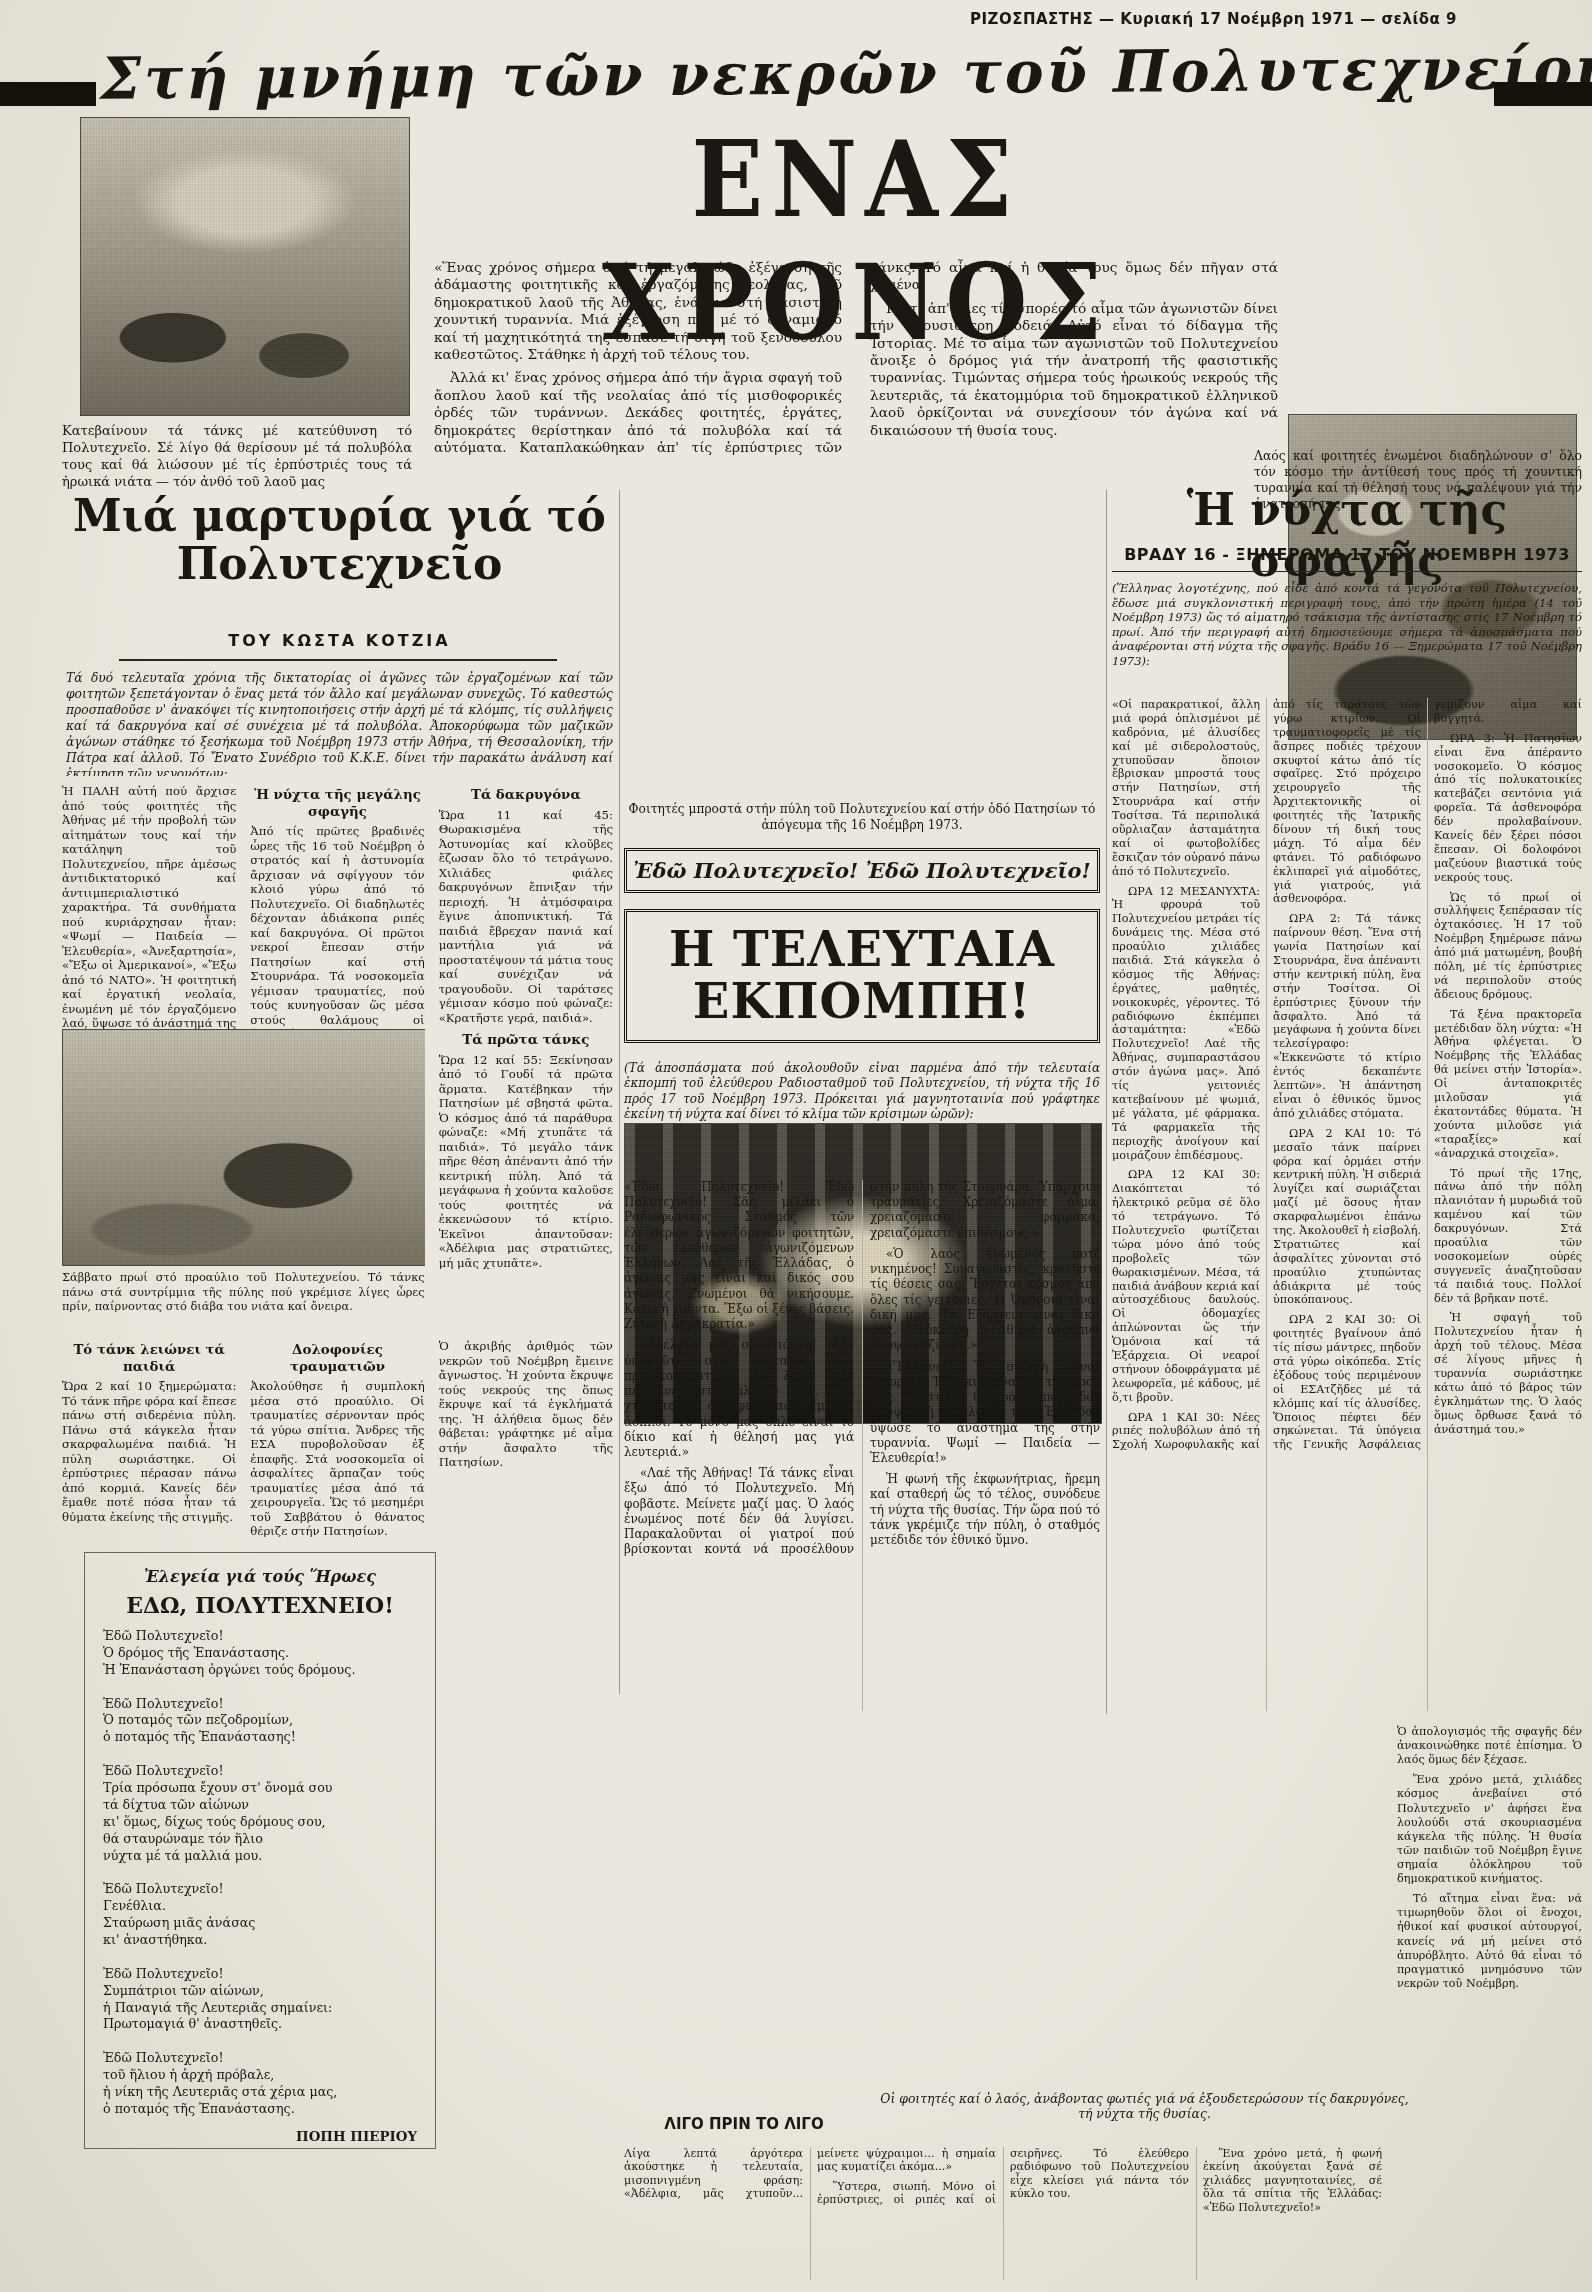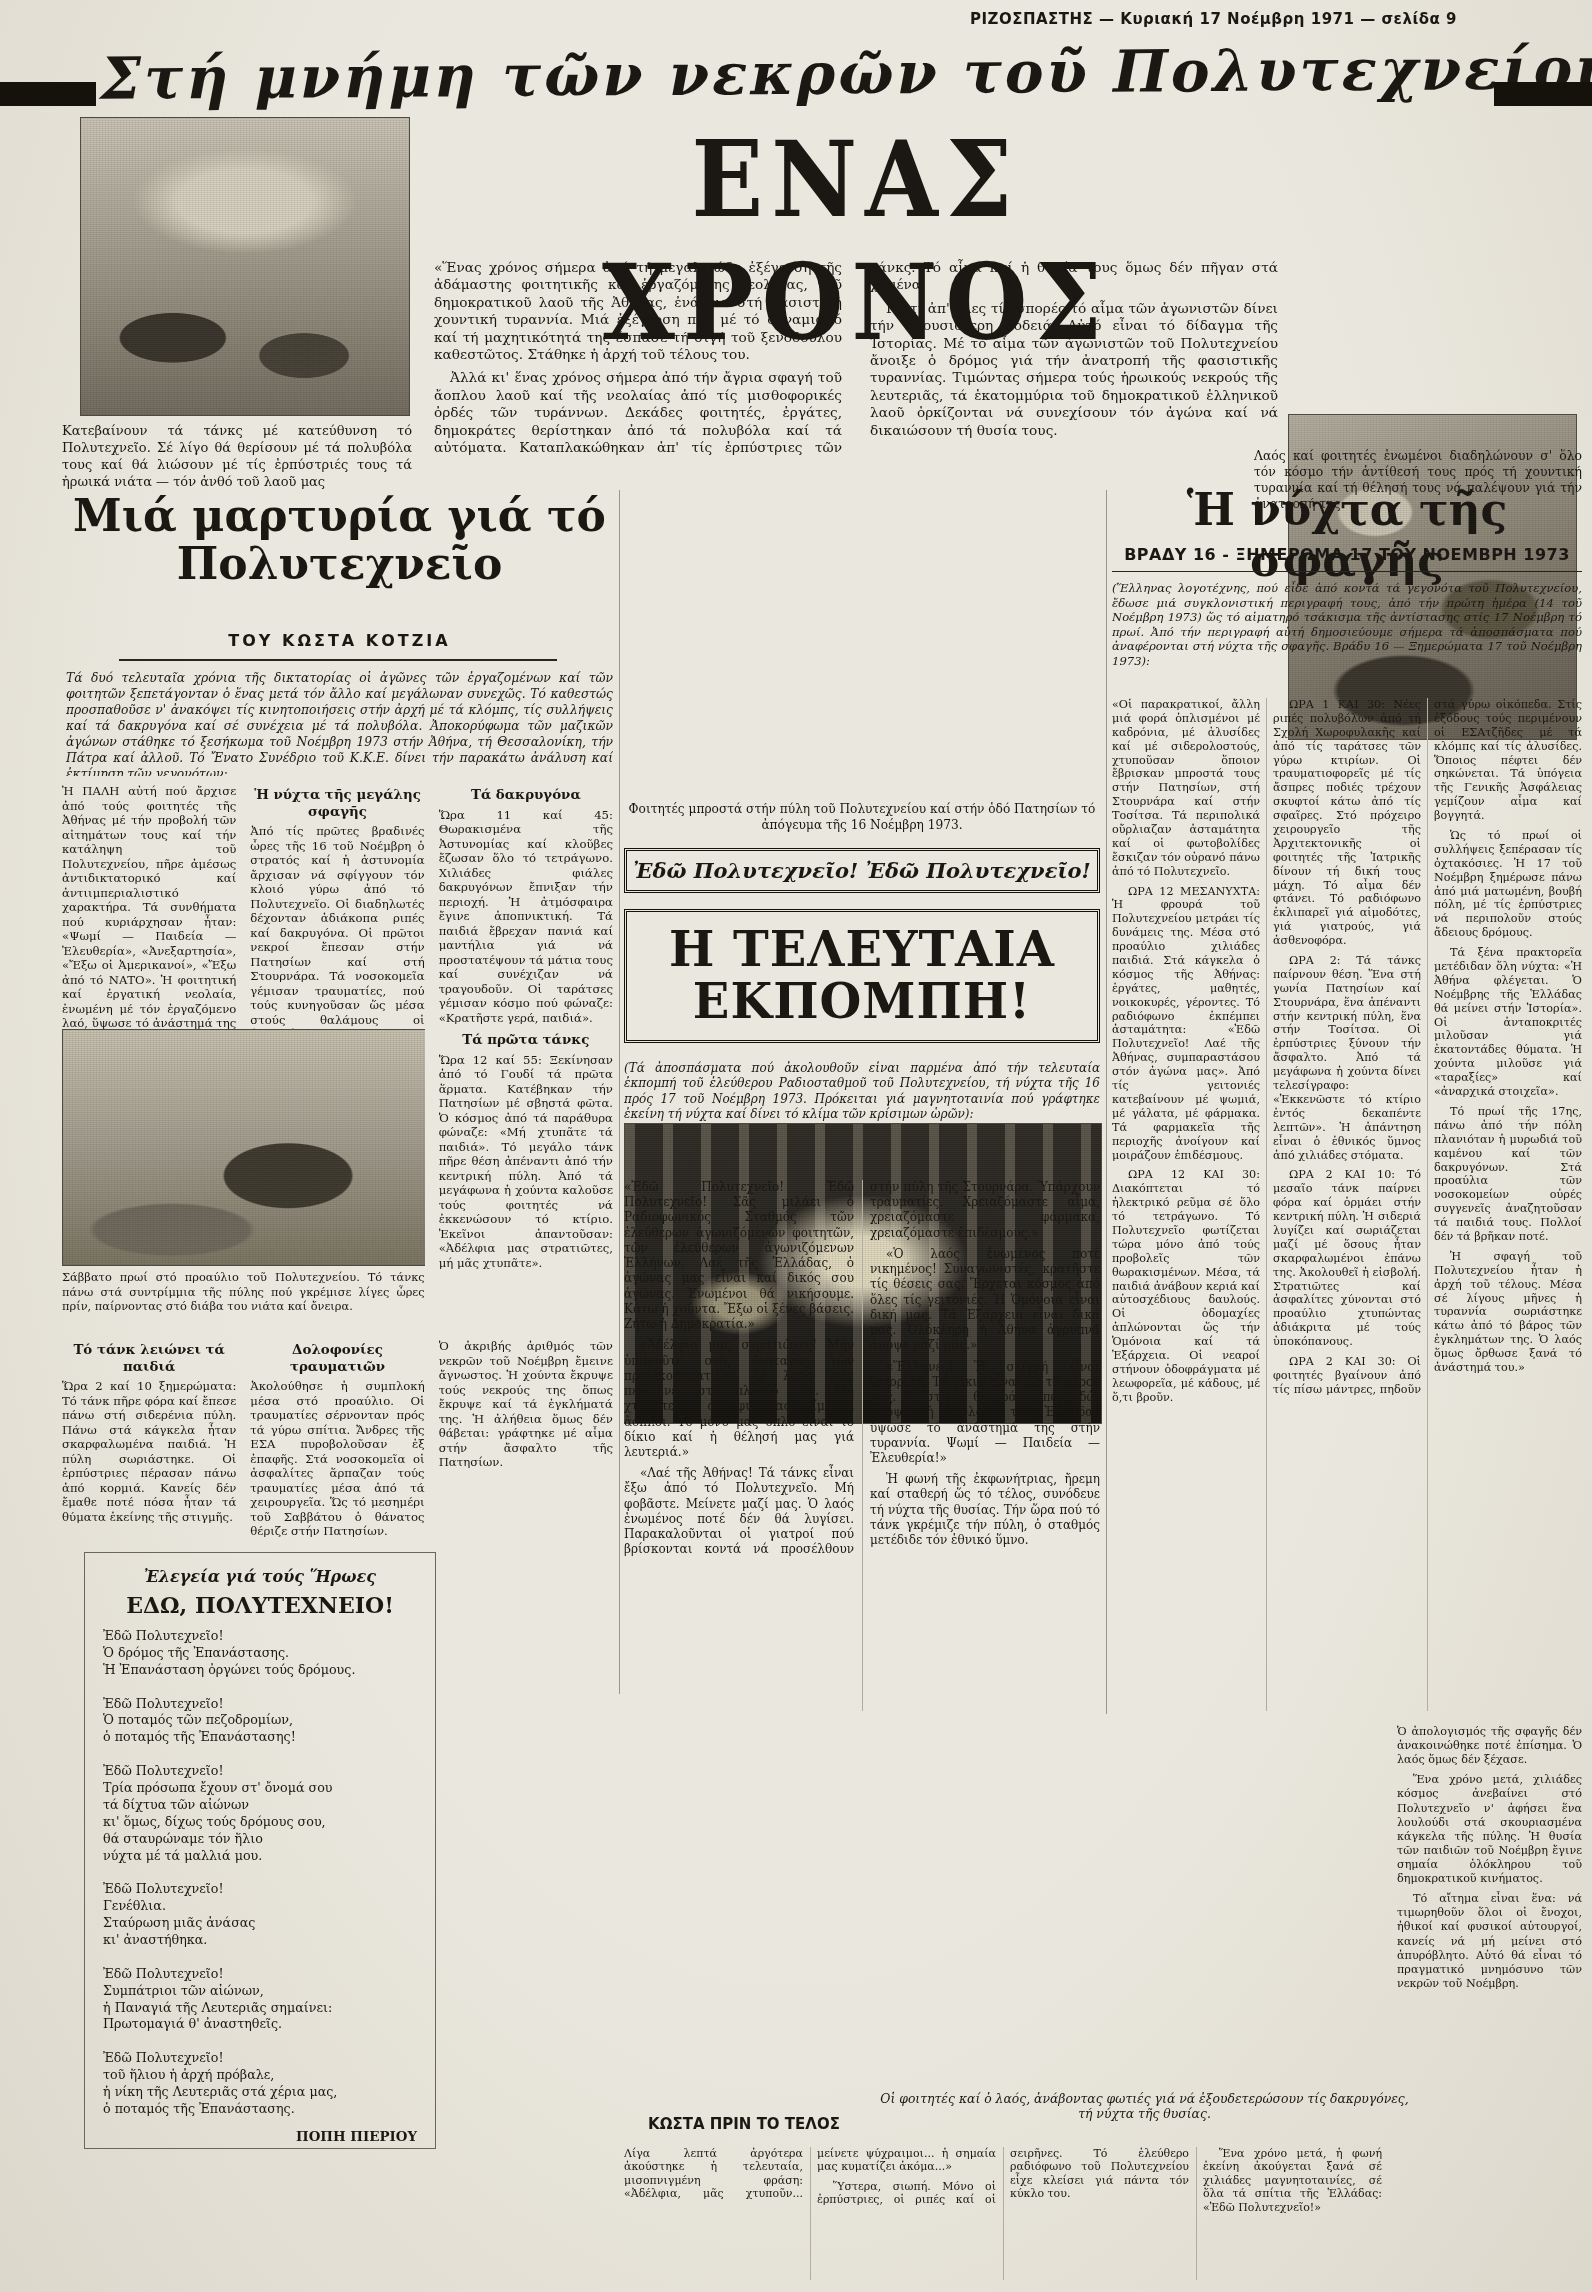--- a/index.html
+++ b/index.html
@@ -228,33 +228,34 @@
   <div class="abs" id="n-rule"></div>
   <div class="abs jt hideov" id="n-lead">(Ἕλληνας λογοτέχνης, πού εἶδε ἀπό κοντά τά γεγονότα τοῦ Πολυτεχνείου, ἔδωσε μιά συγκλονιστική περιγραφή τους, ἀπό τήν πρώτη ἡμέρα (14 τοῦ Νοέμβρη 1973) ὥς τό αἱματηρό τσάκισμα τῆς ἀντίστασης στίς 17 Νοέμβρη τό πρωί. Ἀπό τήν περιγραφή αὐτή δημοσιεύουμε σήμερα τά ἀποσπάσματα πού ἀναφέρονται στή νύχτα τῆς σφαγῆς. Βράδυ 16 — Ξημερώματα 17 τοῦ Νοέμβρη 1973):</div>
   <div class="abs jt hideov nopind" id="n-body">
       <p>«Οἱ παρακρατικοί, ἄλλη μιά φορά ὁπλισμένοι μέ καδρόνια, μέ ἁλυσίδες καί μέ σιδερολοστούς, χτυποῦσαν ὅποιον ἔβρισκαν μπροστά τους στήν Πατησίων, στή Στουρνάρα καί στήν Τοσίτσα. Τά περιπολικά οὔρλιαζαν ἀσταμάτητα καί οἱ φωτοβολίδες ἔσκιζαν τόν οὐρανό πάνω ἀπό τό Πολυτεχνεῖο.</p>
       <p>ΩΡΑ 12 ΜΕΣΑΝΥΧΤΑ: Ἡ φρουρά τοῦ Πολυτεχνείου μετράει τίς δυνάμεις της. Μέσα στό προαύλιο χιλιάδες παιδιά. Στά κάγκελα ὁ κόσμος τῆς Ἀθήνας: ἐργάτες, μαθητές, νοικοκυρές, γέροντες. Τό ραδιόφωνο ἐκπέμπει ἀσταμάτητα: «Ἐδῶ Πολυτεχνεῖο! Λαέ τῆς Ἀθήνας, συμπαραστάσου στόν ἀγώνα μας». Ἀπό τίς γειτονιές κατεβαίνουν μέ ψωμιά, μέ γάλατα, μέ φάρμακα. Τά φαρμακεῖα τῆς περιοχῆς ἀνοίγουν καί μοιράζουν ἐπιδέσμους.</p>
       <p>ΩΡΑ 12 ΚΑΙ 30: Διακόπτεται τό ἠλεκτρικό ρεῦμα σέ ὅλο τό τετράγωνο. Τό Πολυτεχνεῖο φωτίζεται τώρα μόνο ἀπό τούς προβολεῖς τῶν θωρακισμένων. Μέσα, τά παιδιά ἀνάβουν κεριά καί αὐτοσχέδιους δαυλούς. Οἱ ὁδομαχίες ἁπλώνονται ὥς τήν Ὁμόνοια καί τά Ἐξάρχεια. Οἱ νεαροί στήνουν ὁδοφράγματα μέ λεωφορεῖα, μέ κάδους, μέ ὅ,τι βροῦν.</p>
       <p>ΩΡΑ 1 ΚΑΙ 30: Νέες ριπές πολυβόλων ἀπό τή Σχολή Χωροφυλακῆς καί ἀπό τίς ταράτσες τῶν γύρω κτιρίων. Οἱ τραυματιοφορεῖς μέ τίς ἄσπρες ποδιές τρέχουν σκυφτοί κάτω ἀπό τίς σφαῖρες. Στό πρόχειρο χειρουργεῖο τῆς Ἀρχιτεκτονικῆς οἱ φοιτητές τῆς Ἰατρικῆς δίνουν τή δική τους μάχη. Τό αἷμα δέν φτάνει. Τό ραδιόφωνο ἐκλιπαρεῖ γιά αἱμοδότες, γιά γιατρούς, γιά ἀσθενοφόρα.</p>
       <p>ΩΡΑ 2: Τά τάνκς παίρνουν θέση. Ἕνα στή γωνία Πατησίων καί Στουρνάρα, ἕνα ἀπέναντι στήν κεντρική πύλη, ἕνα στήν Τοσίτσα. Οἱ ἐρπύστριες ξύνουν τήν ἄσφαλτο. Ἀπό τά μεγάφωνα ἡ χούντα δίνει τελεσίγραφο: «Ἐκκενῶστε τό κτίριο ἐντός δεκαπέντε λεπτῶν». Ἡ ἀπάντηση εἶναι ὁ ἐθνικός ὕμνος ἀπό χιλιάδες στόματα.</p>
       <p>ΩΡΑ 2 ΚΑΙ 10: Τό μεσαῖο τάνκ παίρνει φόρα καί ὁρμάει στήν κεντρική πύλη. Ἡ σιδεριά λυγίζει καί σωριάζεται μαζί μέ ὅσους ἦταν σκαρφαλωμένοι ἐπάνω της. Ἀκολουθεῖ ἡ εἰσβολή. Στρατιῶτες καί ἀσφαλίτες χύνονται στό προαύλιο χτυπώντας ἀδιάκριτα μέ τούς ὑποκόπανους.</p>
       <p>ΩΡΑ 2 ΚΑΙ 30: Οἱ φοιτητές βγαίνουν ἀπό τίς πίσω μάντρες, πηδοῦν στά γύρω οἰκόπεδα. Στίς ἐξόδους τούς περιμένουν οἱ ΕΣΑτζῆδες μέ τά κλόμπς καί τίς ἁλυσίδες. Ὅποιος πέφτει δέν σηκώνεται. Τά ὑπόγεια τῆς Γενικῆς Ἀσφάλειας γεμίζουν αἷμα καί βογγητά.</p>
+      <p>ΩΡΑ 3: Ἡ Πατησίων εἶναι ἕνα ἀπέραντο νοσοκομεῖο. Ὁ κόσμος ἀπό τίς πολυκατοικίες κατεβάζει σεντόνια γιά φορεῖα. Τά ἀσθενοφόρα δέν προλαβαίνουν. Κανείς δέν ξέρει πόσοι ἔπεσαν. Οἱ δολοφόνοι μαζεύουν βιαστικά τούς νεκρούς τους.</p>
       <p>Ὡς τό πρωί οἱ συλλήψεις ξεπέρασαν τίς ὀχτακόσιες. Ἡ 17 τοῦ Νοέμβρη ξημέρωσε πάνω ἀπό μιά ματωμένη, βουβή πόλη, μέ τίς ἐρπύστριες νά περιπολοῦν στούς ἄδειους δρόμους.</p>
       <p>Τά ξένα πρακτορεῖα μετέδιδαν ὅλη νύχτα: «Ἡ Ἀθήνα φλέγεται. Ὁ Νοέμβρης τῆς Ἑλλάδας θά μείνει στήν Ἱστορία». Οἱ ἀνταποκριτές μιλοῦσαν γιά ἑκατοντάδες θύματα. Ἡ χούντα μιλοῦσε γιά «ταραξίες» καί «ἀναρχικά στοιχεῖα».</p>
       <p>Τό πρωί τῆς 17ης, πάνω ἀπό τήν πόλη πλανιόταν ἡ μυρωδιά τοῦ καμένου καί τῶν δακρυγόνων. Στά προαύλια τῶν νοσοκομείων οὐρές συγγενεῖς ἀναζητοῦσαν τά παιδιά τους. Πολλοί δέν τά βρῆκαν ποτέ.</p>
       <p>Ἡ σφαγή τοῦ Πολυτεχνείου ἦταν ἡ ἀρχή τοῦ τέλους. Μέσα σέ λίγους μῆνες ἡ τυραννία σωριάστηκε κάτω ἀπό τό βάρος τῶν ἐγκλημάτων της. Ὁ λαός ὅμως ὄρθωσε ξανά τό ἀνάστημά του.»</p>
     </div>
 
   <div class="abs" id="cap-crowd">Οἱ φοιτητές καί ὁ λαός, ἀνάβοντας φωτιές γιά νά ἐξουδετερώσουν τίς δακρυγόνες, τή νύχτα τῆς θυσίας.</div>
   <div class="abs hideov nopind" id="n-after">
       <p>Ὁ ἀπολογισμός τῆς σφαγῆς δέν ἀνακοινώθηκε ποτέ ἐπίσημα. Ὁ λαός ὅμως δέν ξέχασε.</p>
       <p>Ἕνα χρόνο μετά, χιλιάδες κόσμος ἀνεβαίνει στό Πολυτεχνεῖο ν' ἀφήσει ἕνα λουλούδι στά σκουριασμένα κάγκελα τῆς πύλης. Ἡ θυσία τῶν παιδιῶν τοῦ Νοέμβρη ἔγινε σημαία ὁλόκληρου τοῦ δημοκρατικοῦ κινήματος.</p>
       <p>Τό αἴτημα εἶναι ἕνα: νά τιμωρηθοῦν ὅλοι οἱ ἔνοχοι, ἠθικοί καί φυσικοί αὐτουργοί, κανείς νά μή μείνει στό ἀπυρόβλητο. Αὐτό θά εἶναι τό πραγματικό μνημόσυνο τῶν νεκρῶν τοῦ Νοέμβρη.</p>
     </div>
-  <div class="abs" id="sub-end">ΚΩΣΤΑ ΠΡΙΝ ΤΟ ΤΕΛΟΣ</div>
+  <div class="abs" id="sub-end">ΛΙΓΟ ΠΡΙΝ ΤΟ ΛΙΓΟ</div>
   <div class="abs jt hideov nopind" id="bottom-row">
       <p>Λίγα λεπτά ἀργότερα ἀκούστηκε ἡ τελευταία, μισοπνιγμένη φράση: «Ἀδέλφια, μᾶς χτυποῦν... μείνετε ψύχραιμοι... ἡ σημαία μας κυματίζει ἀκόμα...»</p>
       <p>Ὕστερα, σιωπή. Μόνο οἱ ἐρπύστριες, οἱ ριπές καί οἱ σειρῆνες. Τό ἐλεύθερο ραδιόφωνο τοῦ Πολυτεχνείου εἶχε κλείσει γιά πάντα τόν κύκλο του.</p>
       <p>Ἕνα χρόνο μετά, ἡ φωνή ἐκείνη ἀκούγεται ξανά σέ χιλιάδες μαγνητοταινίες, σέ ὅλα τά σπίτια τῆς Ἑλλάδας: «Ἐδῶ Πολυτεχνεῖο!»</p>
     </div>
 
 </div>
 
 
 </body></html>

